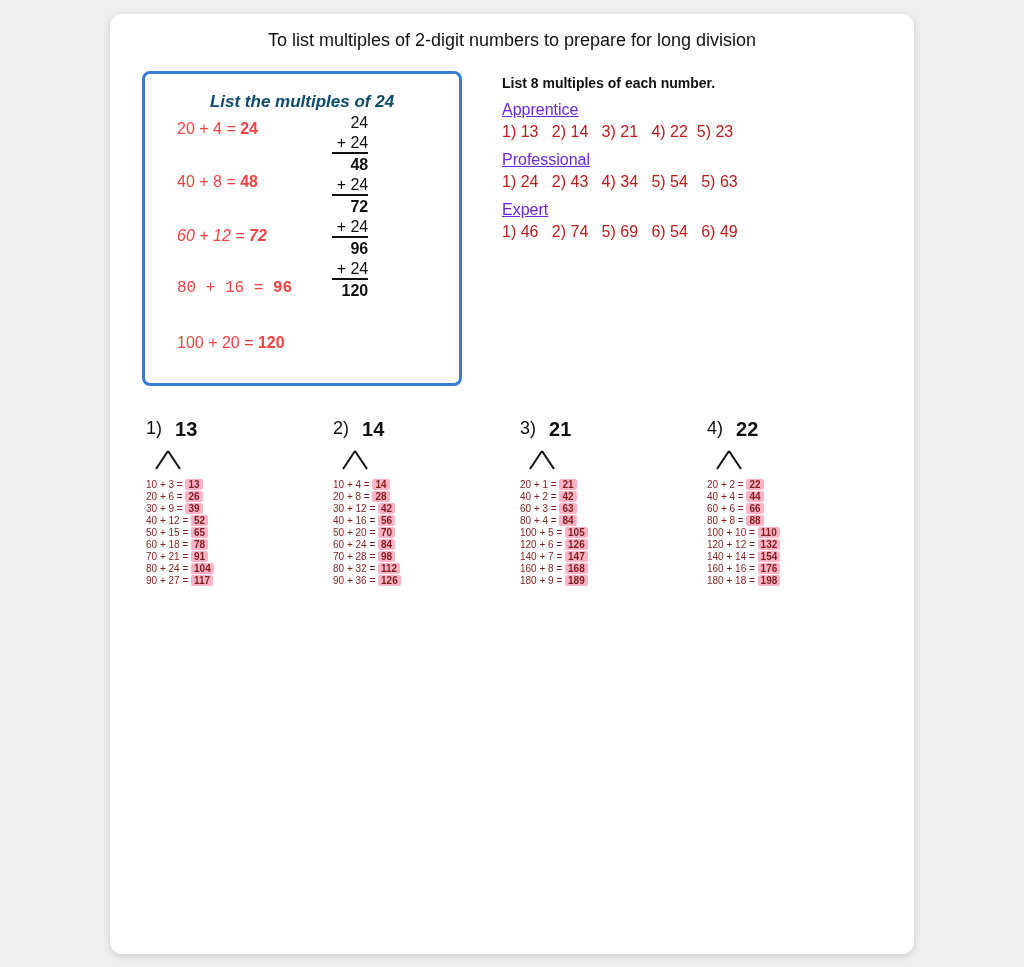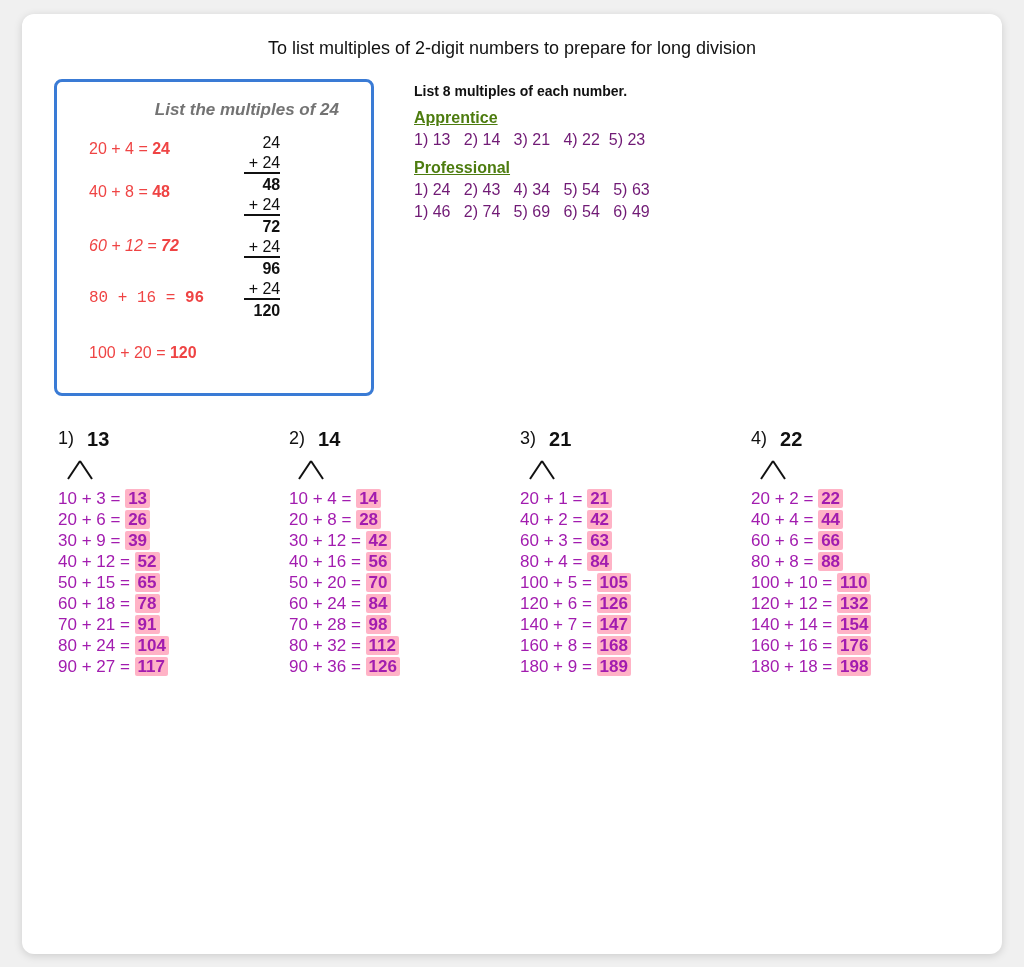--- a/index.html
+++ b/index.html
@@ -7,50 +7,49 @@
       background: #f0f0f0;
       font-family: Arial, sans-serif;
       display: flex;
       justify-content: center;
       align-items: center;
       min-height: 967px;
       width: 1024px;
     }
     .page {
       background: white;
-      width: 980px;
+      width: 804px;
       min-height: 940px;
       border-radius: 12px;
-      padding: 24px 32px;
+      padding: 16px 32px;
       box-shadow: 0 2px 8px rgba(0,0,0,0.15);
     }
     .main-title {
       text-align: center;
       font-size: 18px;
       color: #111;
       margin-bottom: 20px;
     }
     .top-section {
       display: flex;
       gap: 40px;
       margin-bottom: 32px;
     }
     .blue-box {
       border: 3px solid #3a7bd5;
       border-radius: 8px;
       padding: 18px 32px 24px 32px;
       min-width: 320px;
     }
     .blue-box-title {
-      text-align: right;
+      text-align: center;
       font-style: italic;
       font-weight: bold;
       font-size: 17px;
-      margin-bottom: 12px;
-      color: #737373;
+      color: #0c4a6e;
     }
     .columns-header {
       display: flex;
       justify-content: space-between;
       font-size: 16px;
       margin-bottom: 14px;
     }
     .col-header {
       text-decoration: underline;
       color: #111;
@@ -61,29 +60,29 @@
     }
     .right-title {
       font-size: 14px;
       font-weight: bold;
       color: #111;
       margin-bottom: 10px;
     }
     .level-label {
       text-decoration: underline;
       font-size: 16px;
-      font-weight: bold;
-      color: #4d7c0f;
+      font-weight: normal;
+      color: #6d28d9;
       margin-top: 10px;
       margin-bottom: 4px;
       display: block;
     }
     .level-items {
       font-size: 16px;
-      color: #701a75;
+      color: #b91c1c;
       margin-bottom: 4px;
     }
     
     .bottom-section {
       display: grid;
       grid-template-columns: 1fr 1fr 1fr 1fr;
       gap: 8px;
       margin-top: 8px;
     }
     .number-col {
@@ -92,22 +91,22 @@
     .number-label {
       font-size: 18px;
       font-weight: bold;
       color: #111;
       margin-bottom: 6px;
       display: flex;
       align-items: flex-start;
       gap: 4px;
     }
     .mult-row {
-      font-size: 17px;
-      color: #a21caf;
+      font-size: 10px;
+      color: #7f1d1d;
       margin-bottom: 1px;
       white-space: nowrap;
     }
     .mult-result {
       background: #ffb3c6;
       padding: 0 3px;
       border-radius: 2px;
       font-weight: bold;
     }
   </style>
@@ -119,21 +118,21 @@
 
   <div class="top-section">
 
     <div class="blue-box">
       <div class="blue-box-title">List the multiples of 24</div>
 
       <div style="display:flex; gap: 40px;">
 
         <div style="font-size:16px; line-height:2.1; color:#ef4444;">
           <div>20 + 4 = <b>24</b></div>
-          <div style="margin-top:10px;">40 + 8 = <b>48</b></div>
+          <div style="margin-top:20px;">40 + 8 = <b>48</b></div>
           <div style="margin-top:20px;font-style:italic;">60 + 12 = <b>72</b></div>
           <div style="margin-top:20px;font-family:Liberation Mono, monospace;">80 + 16 = <b>96</b></div>
           <div style="margin-top:20px;">100 + 20 = <b>120</b></div>
         </div>
 
         <div style="font-size:16px; color:#111; display:flex; flex-direction:column; align-items:flex-end; gap:0; padding-top:2px;">
           <div style="margin-bottom:2px;">24</div>
           <div style="text-align:right;">+ 24</div>
           <div style="border-top:2px solid #111; padding-top:2px; font-weight:bold; min-width:36px; text-align:right; margin-bottom:2px;">48</div>
           <div style="text-align:right;">+ 24</div>
@@ -145,20 +144,21 @@
         </div>
       </div>
     </div>
 
     <div class="right-section">
       <div class="right-title">List 8 multiples of each number.</div>
       <span class="level-label">Apprentice</span>
       <div class="level-items">1) 13&nbsp;&nbsp; 2) 14&nbsp;&nbsp; 3) 21&nbsp;&nbsp; 4) 22&nbsp; 5) 23</div>
       <span class="level-label">Professional</span>
       <div class="level-items">1) 24&nbsp;&nbsp; 2) 43&nbsp;&nbsp; 4) 34&nbsp;&nbsp; 5) 54&nbsp;&nbsp; 5) 63</div>
+      <span class="level-label">Expert</span>
       <div class="level-items">1) 46&nbsp;&nbsp; 2) 74&nbsp;&nbsp; 5) 69&nbsp;&nbsp; 6) 54&nbsp;&nbsp; 6) 49</div>
     </div>
   </div>
 
   <div class="bottom-section" id="bottom-grid">
   <div class="number-col"><div class="number-label"><span style="font-size:18px;font-weight:normal;">1)</span>&nbsp;<span style="font-size:20px;font-weight:bold;">13</span></div><svg width="50" height="28">
           <line x1="22" y1="4" x2="10" y2="22" stroke="#111" stroke-width="2"></line>
                    <line x1="22" y1="4" x2="34" y2="22" stroke="#111" stroke-width="2"></line>
         </svg><div class="mult-row">10 + 3 = <span class="mult-result">13</span></div><div class="mult-row">20 + 6 = <span class="mult-result">26</span></div><div class="mult-row">30 + 9 = <span class="mult-result">39</span></div><div class="mult-row">40 + 12 = <span class="mult-result">52</span></div><div class="mult-row">50 + 15 = <span class="mult-result">65</span></div><div class="mult-row">60 + 18 = <span class="mult-result">78</span></div><div class="mult-row">70 + 21 = <span class="mult-result">91</span></div><div class="mult-row">80 + 24 = <span class="mult-result">104</span></div><div class="mult-row">90 + 27 = <span class="mult-result">117</span></div></div>
       <div class="number-col"><div class="number-label"><span style="font-size:18px;font-weight:normal;">2)</span>&nbsp;<span style="font-size:20px;font-weight:bold;">14</span></div><svg width="50" height="28">

